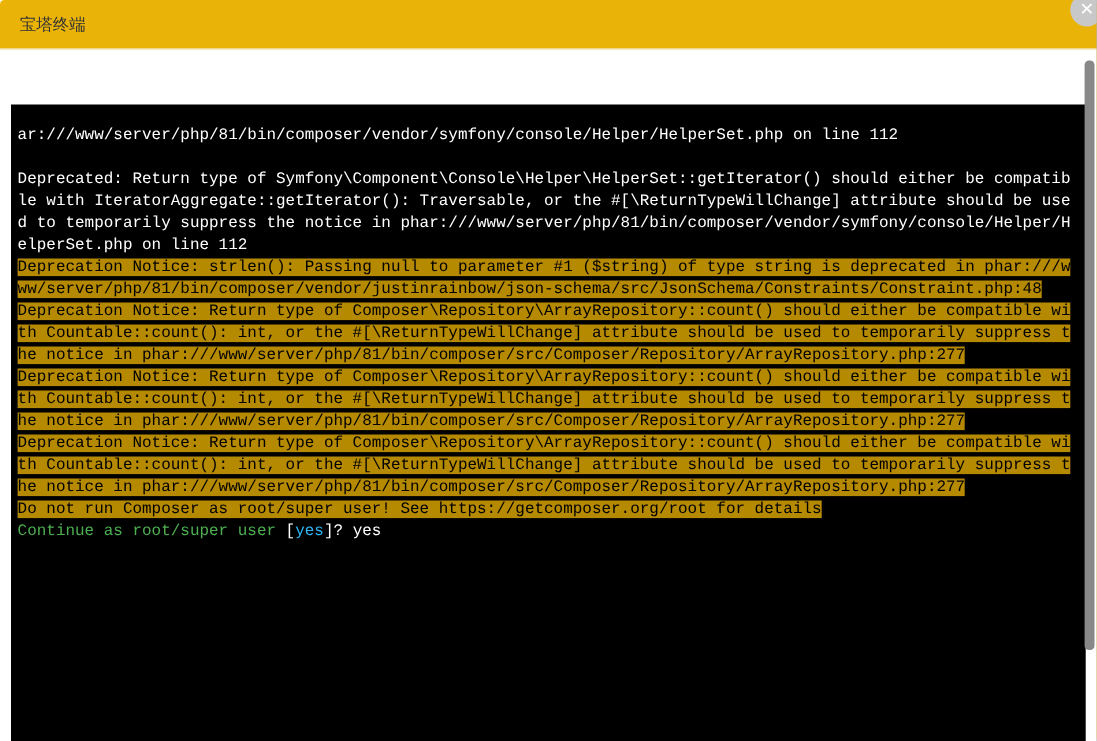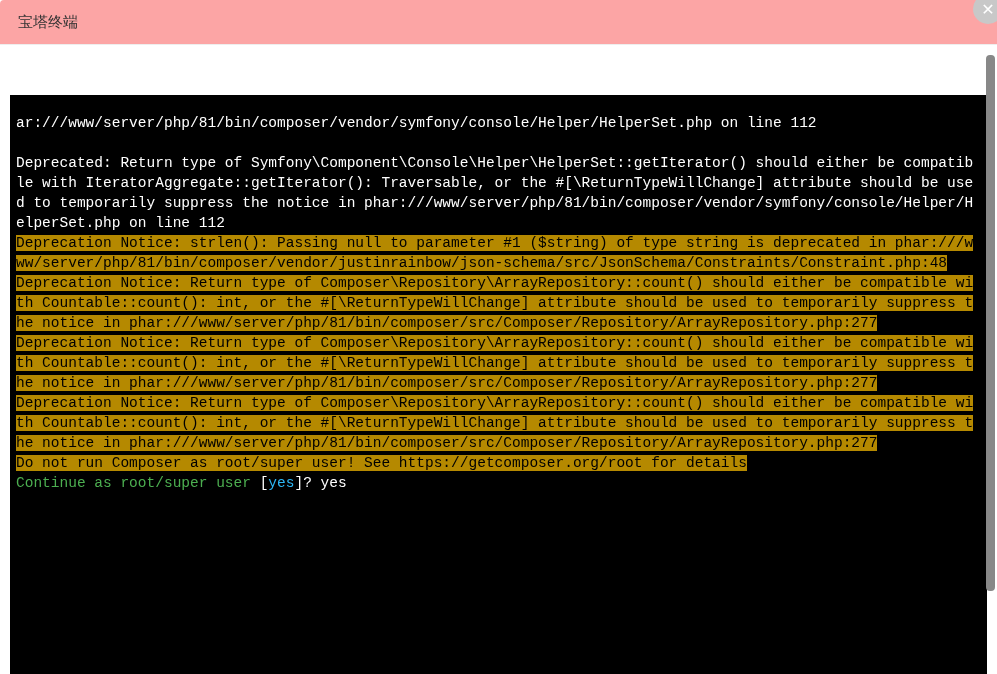--- a/index.html
+++ b/index.html
@@ -5,21 +5,21 @@
   * { margin: 0; padding: 0; box-sizing: border-box; }
   body {
     font-family: -apple-system, "Segoe UI", Arial, sans-serif;
     background: #fff;
     width: 997px;
     height: 674px;
     overflow: hidden;
     position: relative;
   }
   .modal {
-    background: #fca5a5;
+    background: #eab308;
     width: 100%;
     height: 100%;
     border-radius: 4px;
     display: flex;
     flex-direction: column;
     position: relative;
   }
   .titlebar {
     height: 45px;
     padding: 0 18px;

